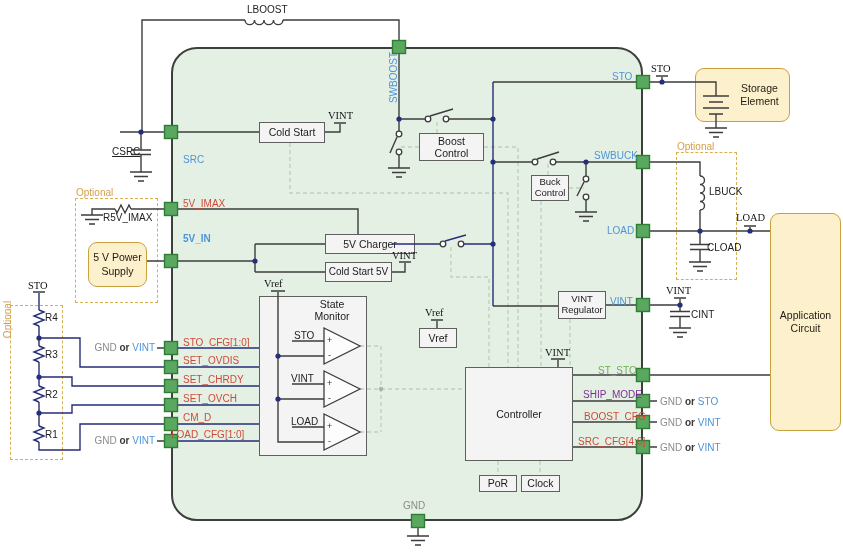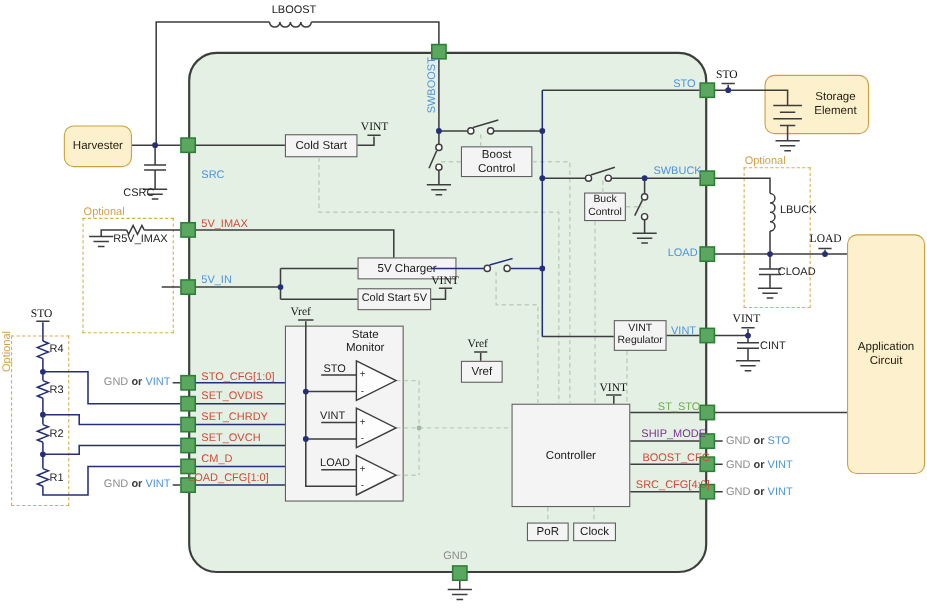--- a/index.html
+++ b/index.html
@@ -26,22 +26,23 @@
 <body>
 
 <div id="canvas">
 
   <div id="ic"></div>
 
   <div class="opt" style="left:75px;top:198px;width:83px;height:105px;"></div>
   <div class="opt" style="left:10px;top:305px;width:53px;height:155px;"></div>
   <div class="opt" style="left:676px;top:152px;width:61px;height:128px;"></div>
 
-  <div class="tan" style="left:58px;top:114px;width:62px;height:38px;">
-    <span>Harvester</span>
+  <div class="tan" style="left:88px;top:242px;width:59px;height:45px;">
+    <span>5 V Power</span>
+    <span>Supply</span>
   </div>
   <div class="tan" style="left:695px;top:68px;width:95px;height:54px;">
     <span style="margin-left:34px">Storage</span>
     <span style="margin-left:34px">Element</span>
   </div>
   <div class="tan" style="left:770px;top:213px;width:71px;height:218px;">
     <span>Application</span>
     <span>Circuit</span>
   </div>
 
@@ -196,21 +197,21 @@
       <rect x="636.5" y="298.5" width="13" height="13"></rect>
       <rect x="636.5" y="368.5" width="13" height="13"></rect>
       <rect x="636.5" y="394.5" width="13" height="13"></rect>
       <rect x="636.5" y="415.5" width="13" height="13"></rect>
       <rect x="636.5" y="440.5" width="13" height="13"></rect>
       <rect x="411.5" y="514.5" width="13" height="13"></rect>
     </g>
   </svg>
 
   <span class="lbl" style="left:247px;top:4px;">LBOOST</span>
-  <span class="lbl" style="left:112px;top:170px;">CSRC</span>
+  <span class="lbl" style="left:112px;top:146px;text-decoration:underline;">CSRC</span>
   <span class="lbl" style="left:103px;top:212px;">R5V_IMAX</span>
   <span class="lbl" style="left:45px;top:312px;">R4</span>
   <span class="lbl" style="left:45px;top:349px;">R3</span>
   <span class="lbl" style="left:45px;top:389px;">R2</span>
   <span class="lbl" style="left:45px;top:429px;">R1</span>
   <span class="lbl" style="left:709px;top:186px;">LBUCK</span>
   <span class="lbl" style="left:707px;top:242px;">CLOAD</span>
   <span class="lbl" style="left:691px;top:309px;">CINT</span>
 
   <span class="lbl serif" style="left:28px;top:280px;">STO</span>
@@ -222,21 +223,21 @@
   <span class="lbl serif" style="left:736px;top:212px;">LOAD</span>
   <span class="lbl serif" style="left:264px;top:278px;">Vref</span>
   <span class="lbl serif" style="left:425px;top:307px;">Vref</span>
 
   <span class="lbl org" style="left:76px;top:187px;">Optional</span>
   <span class="lbl org" style="left:677px;top:141px;">Optional</span>
   <span class="lbl org vert" style="left:-21px;top:314px;width:56px;">Optional</span>
 
   <span class="lbl blue" style="left:183px;top:122px;margin-top:32px;">SRC</span>
   <span class="lbl red" style="left:183px;top:198px;">5V_IMAX</span>
-  <span class="lbl blue" style="left:183px;top:249px;">5V_IN</span>
+  <span class="lbl blue" style="left:183px;top:233px;font-weight:bold;">5V_IN</span>
   <span class="lbl blue vert" style="left:348px;top:72px;width:90px;">SWBOOST</span>
   <span class="lbl blue" style="left:612px;top:71px;">STO</span>
   <span class="lbl blue" style="left:594px;top:150px;">SWBUCK</span>
   <span class="lbl blue" style="left:607px;top:225px;">LOAD</span>
   <span class="lbl blue" style="left:610px;top:296px;">VINT</span>
   <span class="lbl grn" style="left:598px;top:365px;">ST_STO</span>
   <span class="lbl pur" style="left:583px;top:389px;">SHIP_MODE</span>
   <span class="lbl red" style="left:584px;top:411px;">BOOST_CFG</span>
   <span class="lbl red" style="left:578px;top:436px;">SRC_CFG[4:0]</span>
   <span class="lbl gray" style="left:403px;top:500px;">GND</span>

